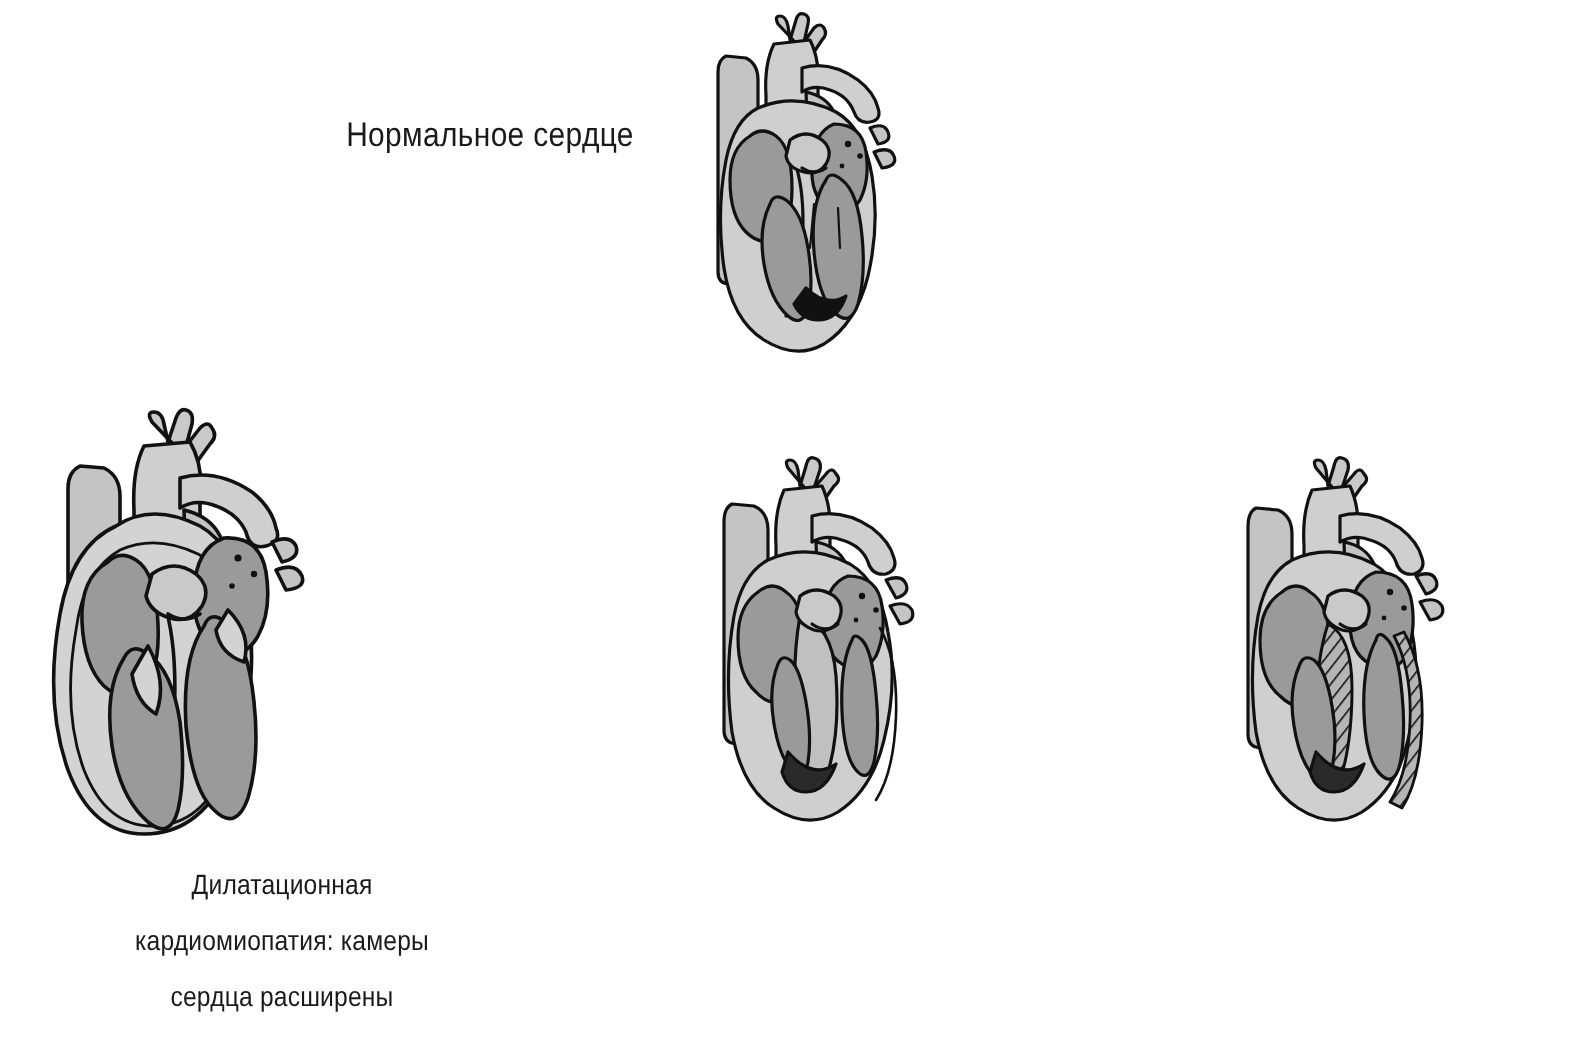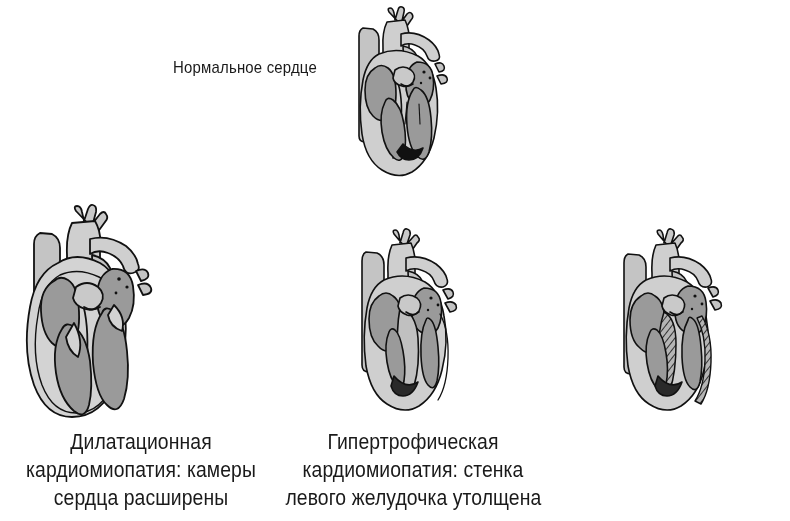--- a/index.html
+++ b/index.html
@@ -24,21 +24,21 @@
     color:#1a1a1a;
     letter-spacing:.2px;
     transform:scaleX(.88);
     transform-origin:center center;
     white-space:nowrap;
   }
 
   .caption{
     position:absolute;
     text-align:center;
-    font-size:22px;
+    font-size:14px;
     line-height:28px;
     color:#1a1a1a;
     letter-spacing:.1px;
   }
   .caption span{display:block;transform:scaleX(.88);transform-origin:center center;white-space:nowrap;}
 
   .cap-dilated{left:0px;   top:428px; width:282px;}
   .cap-hyper  {left:268px; top:428px; width:290px;}
   .cap-restr  {left:540px; top:428px; width:250px;}
 
@@ -163,25 +163,20 @@
         <path d="M52 70 q8 -6 17 0 q6 5 2 13 q-5 6 -12 4 q-8 -3 -9 -9 z" fill="#c9c9c9"></path>
         <path d="M58 84 q7 5 13 0" fill="none"></path>
         <path d="M46 148 q12 14 24 6 q-5 14 -15 14 q-9 0 -12 -10 z" fill="#2a2a2a"></path>
         <circle cx="83" cy="70" r="1.6" fill="#111" stroke="none"></circle>
         <circle cx="90" cy="77" r="1.4" fill="#111" stroke="none"></circle>
         <circle cx="80" cy="82" r="1.2" fill="#111" stroke="none"></circle>
       </g>
     </svg>
   </div>
 
-  <div class="caption cap-hyper">
-    <span>Гипертрофическая</span>
-    <span>кардиомиопатия: стенка</span>
-    <span>левого желудочка утолщена</span>
-  </div>
 
   <div class="fig" style="left:608px;top:228px;width:140px;height:185px;">
     <svg width="140" height="185" viewBox="0 0 140 185">
       <defs>
         <pattern id="stiffHatch" width="5" height="5" patternUnits="userSpaceOnUse" patternTransform="rotate(38)">
           <rect width="5" height="5" fill="#b5b5b5"></rect>
           <line x1="0" y1="0" x2="0" y2="5" stroke="#111" stroke-width="1.6"></line>
         </pattern>
       </defs>
       <g stroke="#111" stroke-width="1.6" stroke-linejoin="round" stroke-linecap="round">

